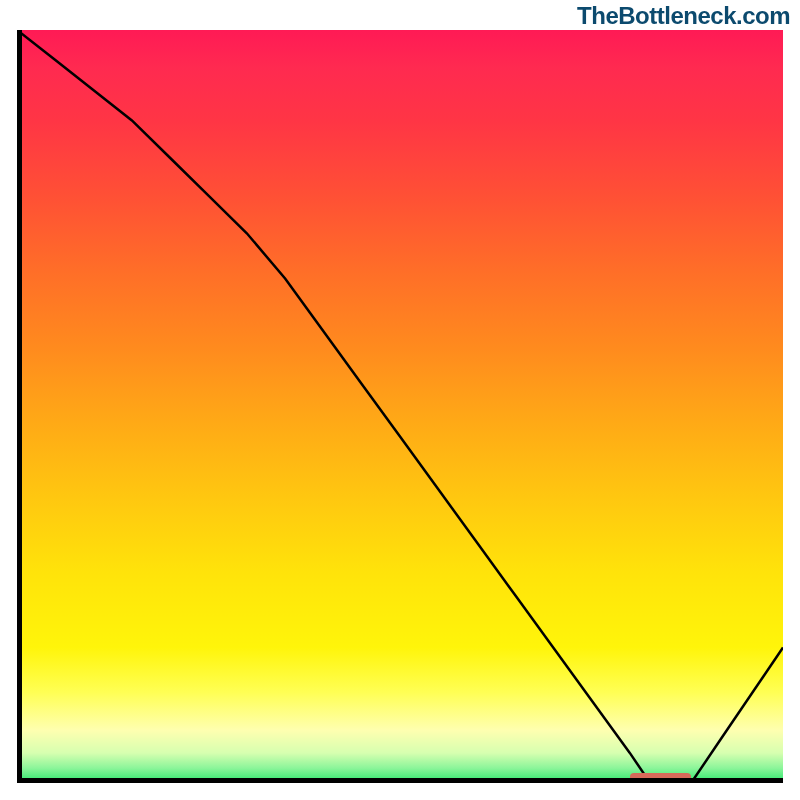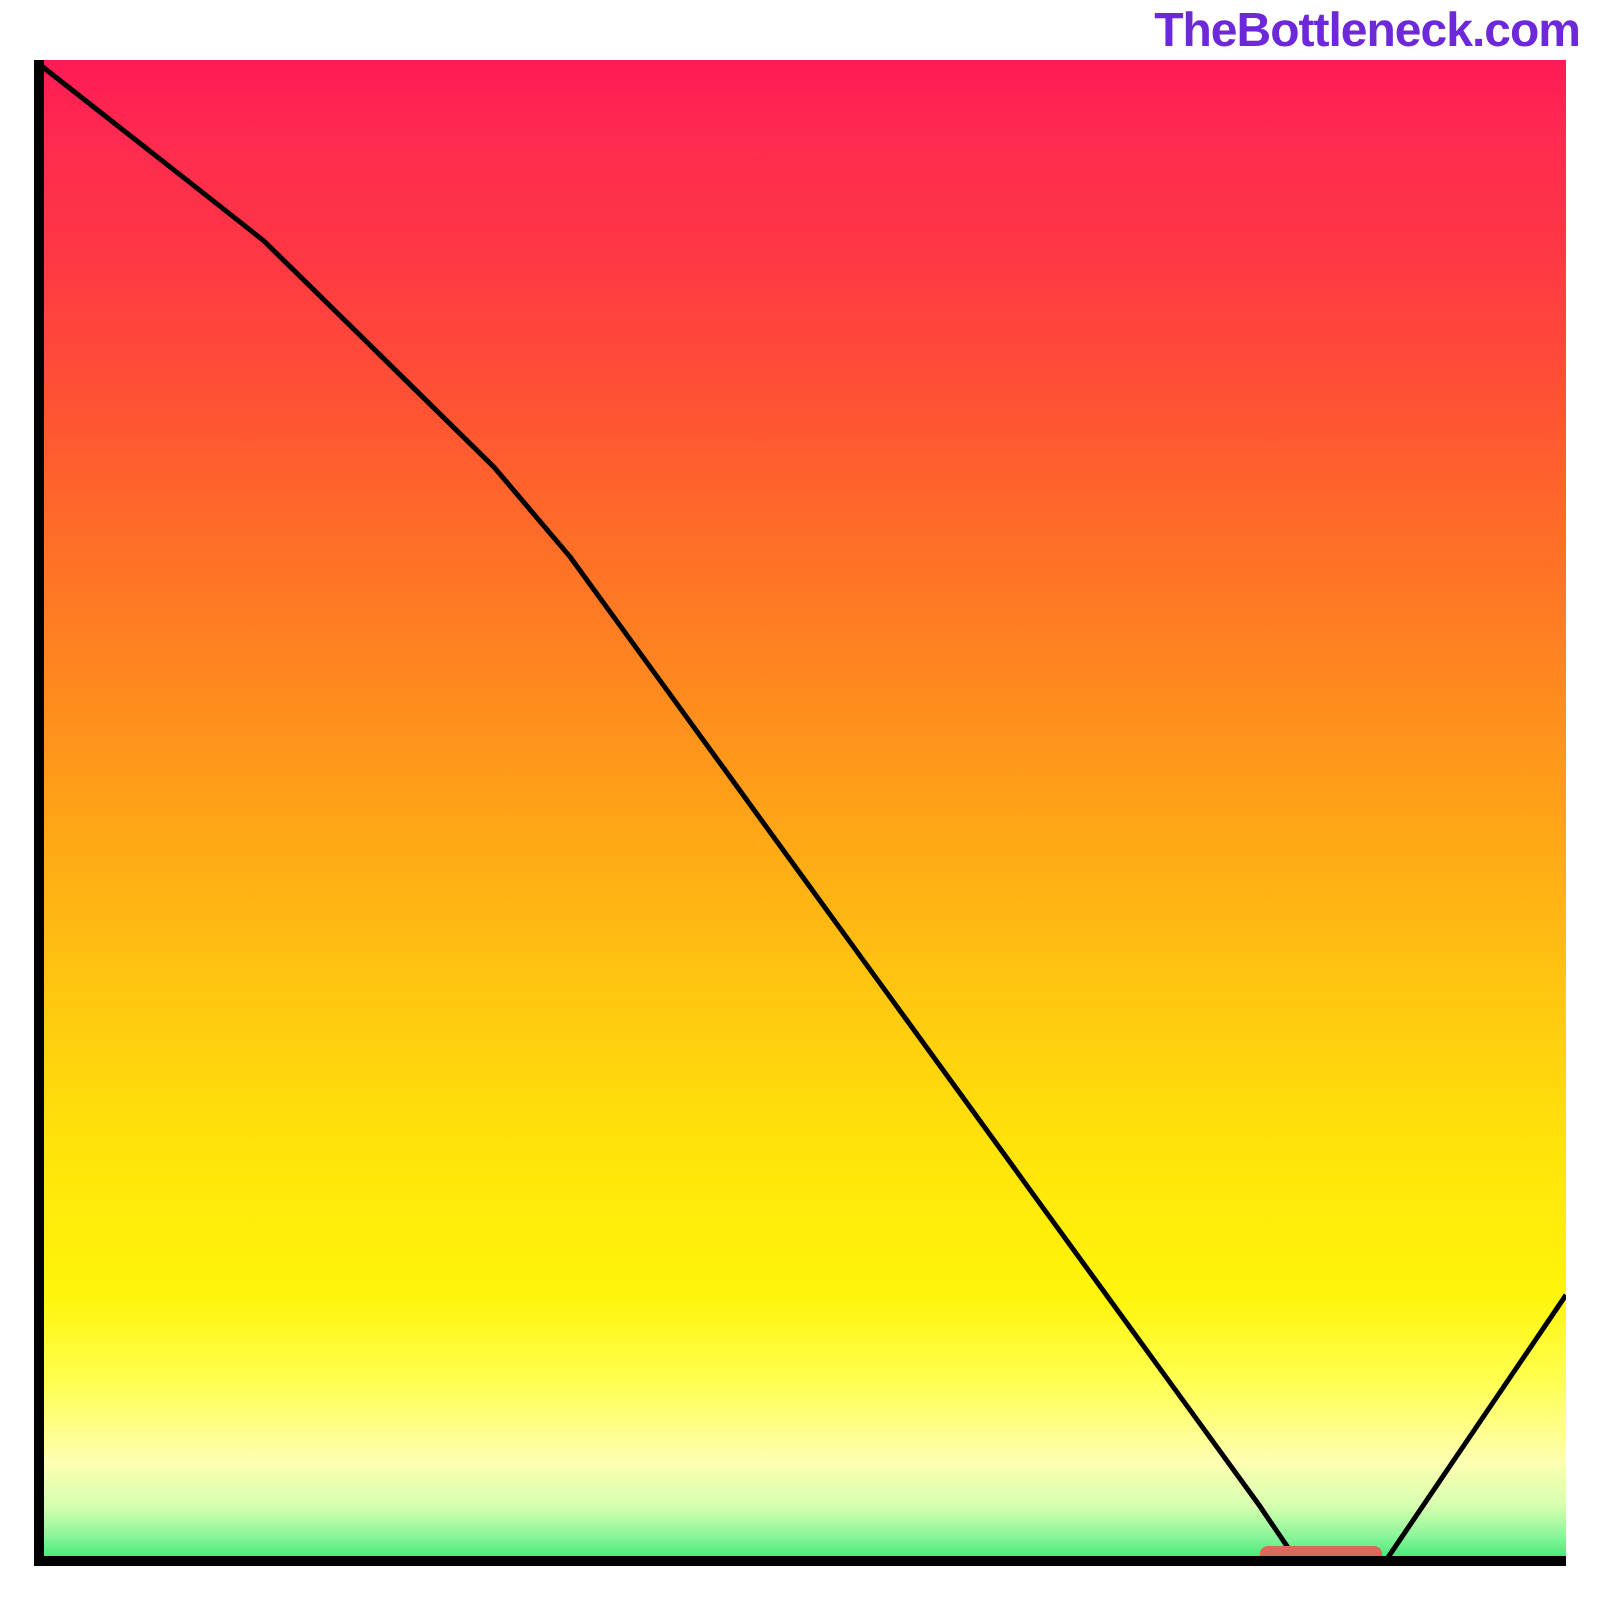--- a/index.html
+++ b/index.html
@@ -5,21 +5,21 @@
   * { margin: 0; padding: 0; box-sizing: border-box; }
   html, body { width: 800px; height: 800px; overflow: hidden; }
   body { font-family: Arial, Helvetica, sans-serif; position: relative; background: #fff; }
 
   .watermark {
     position: absolute;
     top: 2px;
     right: 10px;
     font-size: 24px;
     font-weight: bold;
-    color: #6d28d9;
+    color: #0c4a6e;
     z-index: 10;
     letter-spacing: -0.5px;
   }
 
   .plot-outer {
     position: absolute;
     left: 17px;
     top: 30px;
     width: 766px;
     height: 753px;

